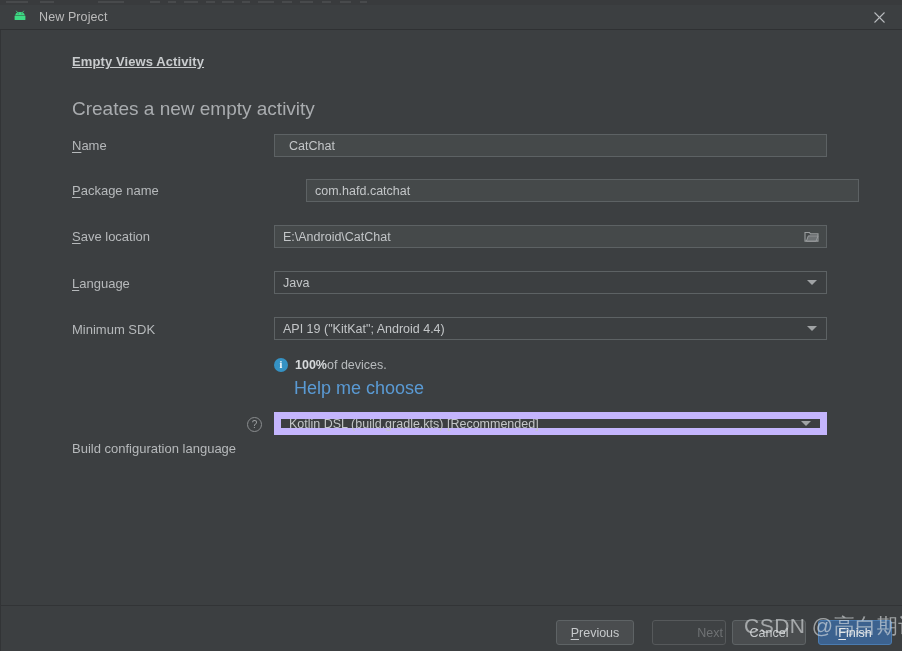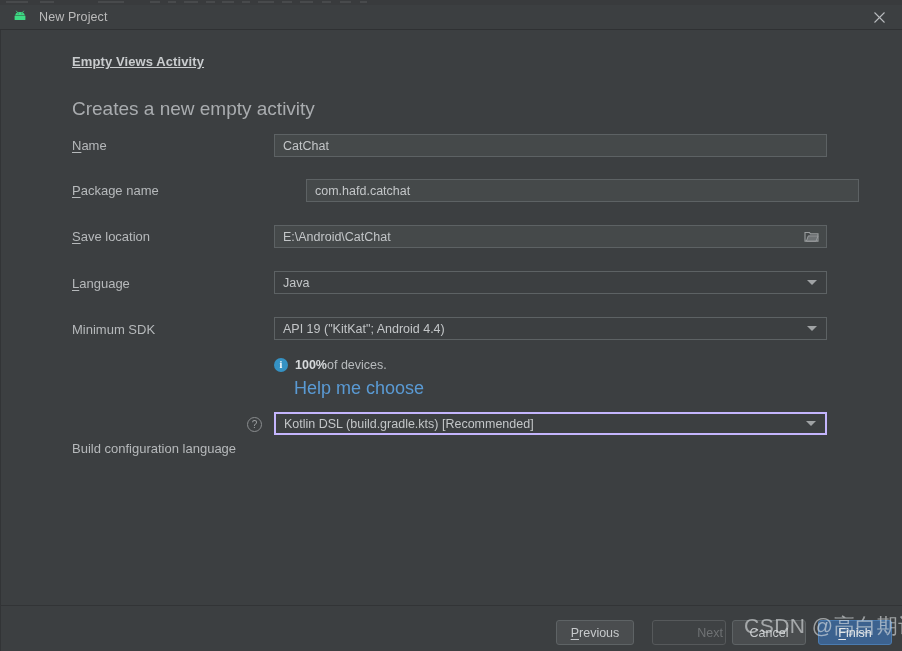--- a/index.html
+++ b/index.html
@@ -141,21 +141,21 @@
     font-size: 12.5px;
   }
   .field .val { padding-left: 8px; }
 
   .field.combo {
     background: #3c3f41;
     border: 1px solid #5d6264;
     justify-content: space-between;
   }
   .field.combo.focused {
-    border: 2px solid #c4b5fd;
+    border: 7px solid #c4b5fd;
     background: #3c3f41;
   }
   .caret {
     width: 0; height: 0;
     border-left: 5px solid transparent;
     border-right: 5px solid transparent;
     border-top: 5px solid #a0a3a5;
     margin-right: 9px;
   }
   .browse-btn {
@@ -311,21 +311,21 @@
 
   <div class="content">
 
     <div class="h-title">Empty Views Activity</div>
     <div class="h-sub">Creates a new empty activity</div>
 
     <div class="row" style="top:104px;">
       <label class="row-label" style="top:4px;">
         <span class="mn">N</span><span>ame</span>
       </label>
-      <div class="field" style="top:0;">
+      <div class="field" style="top:0;padding-left:6px;">
         <span class="val">CatChat</span>
       </div>
     </div>
 
     <div class="row" style="top:149px;">
       <label class="row-label" style="top:4px;">
         <span class="mn">P</span><span>ackage name</span>
       </label>
       <div class="field" style="top:0;margin-left:32px;">
         <span class="val">com.hafd.catchat</span>

